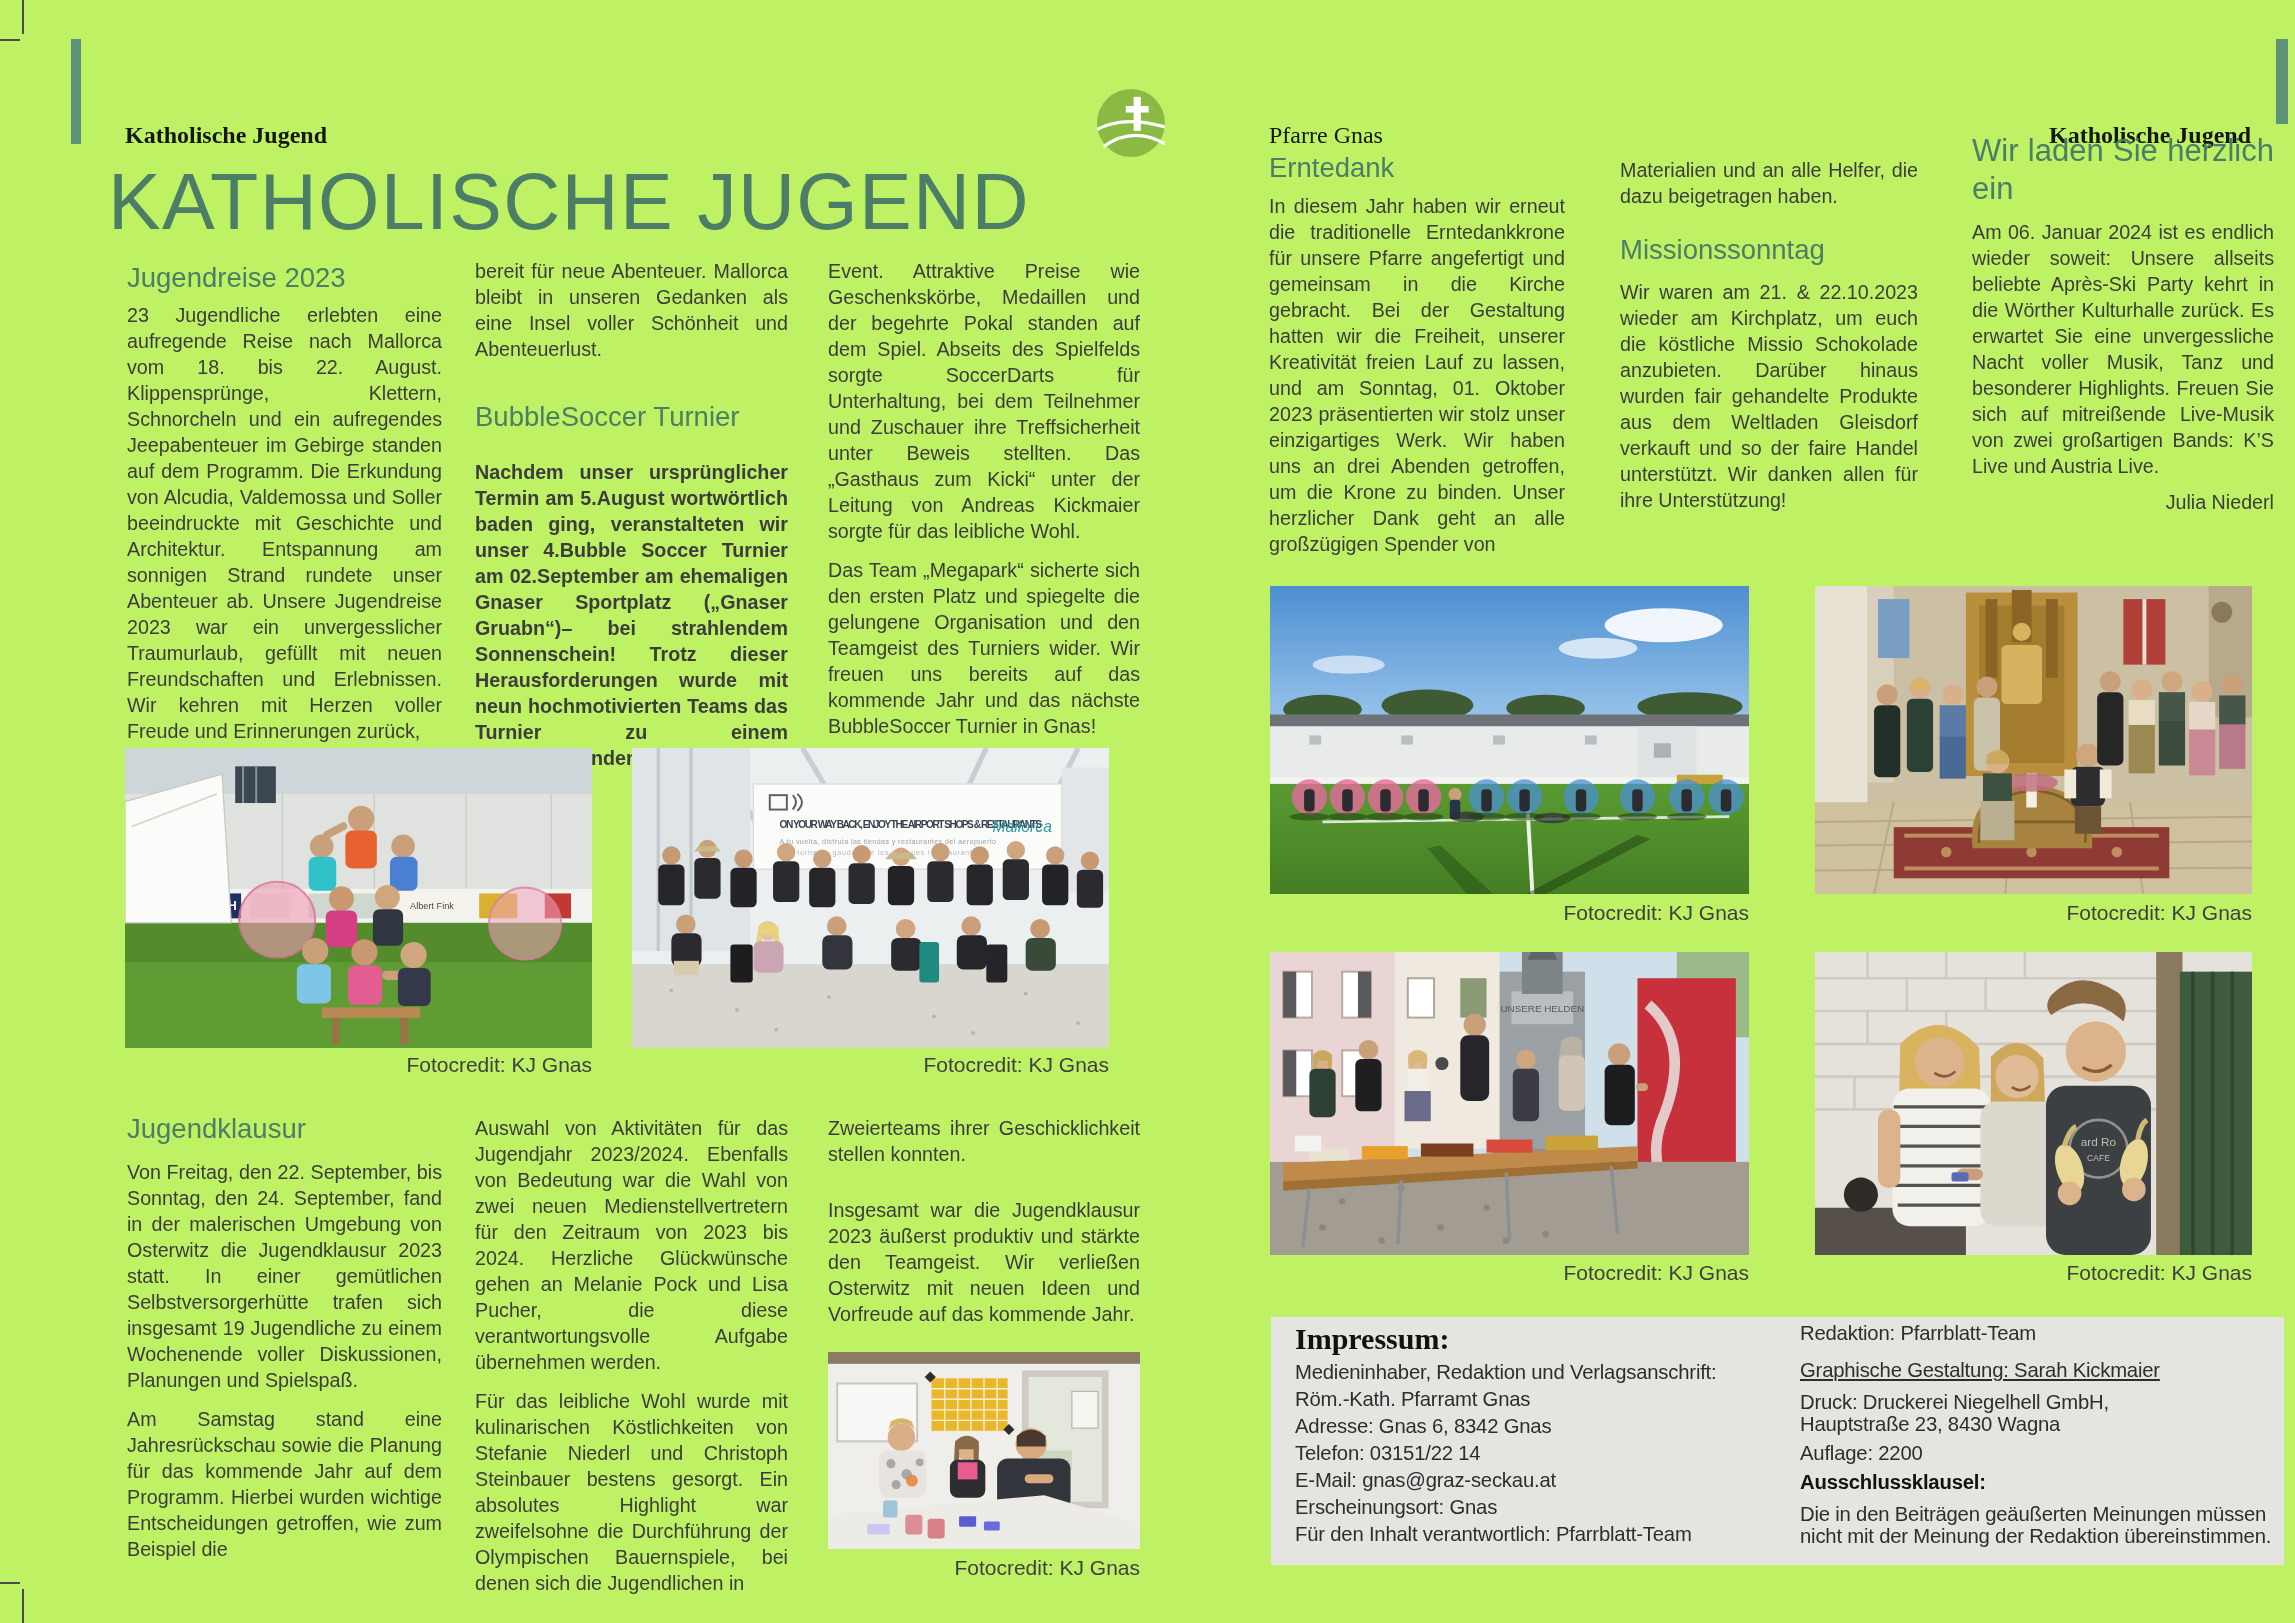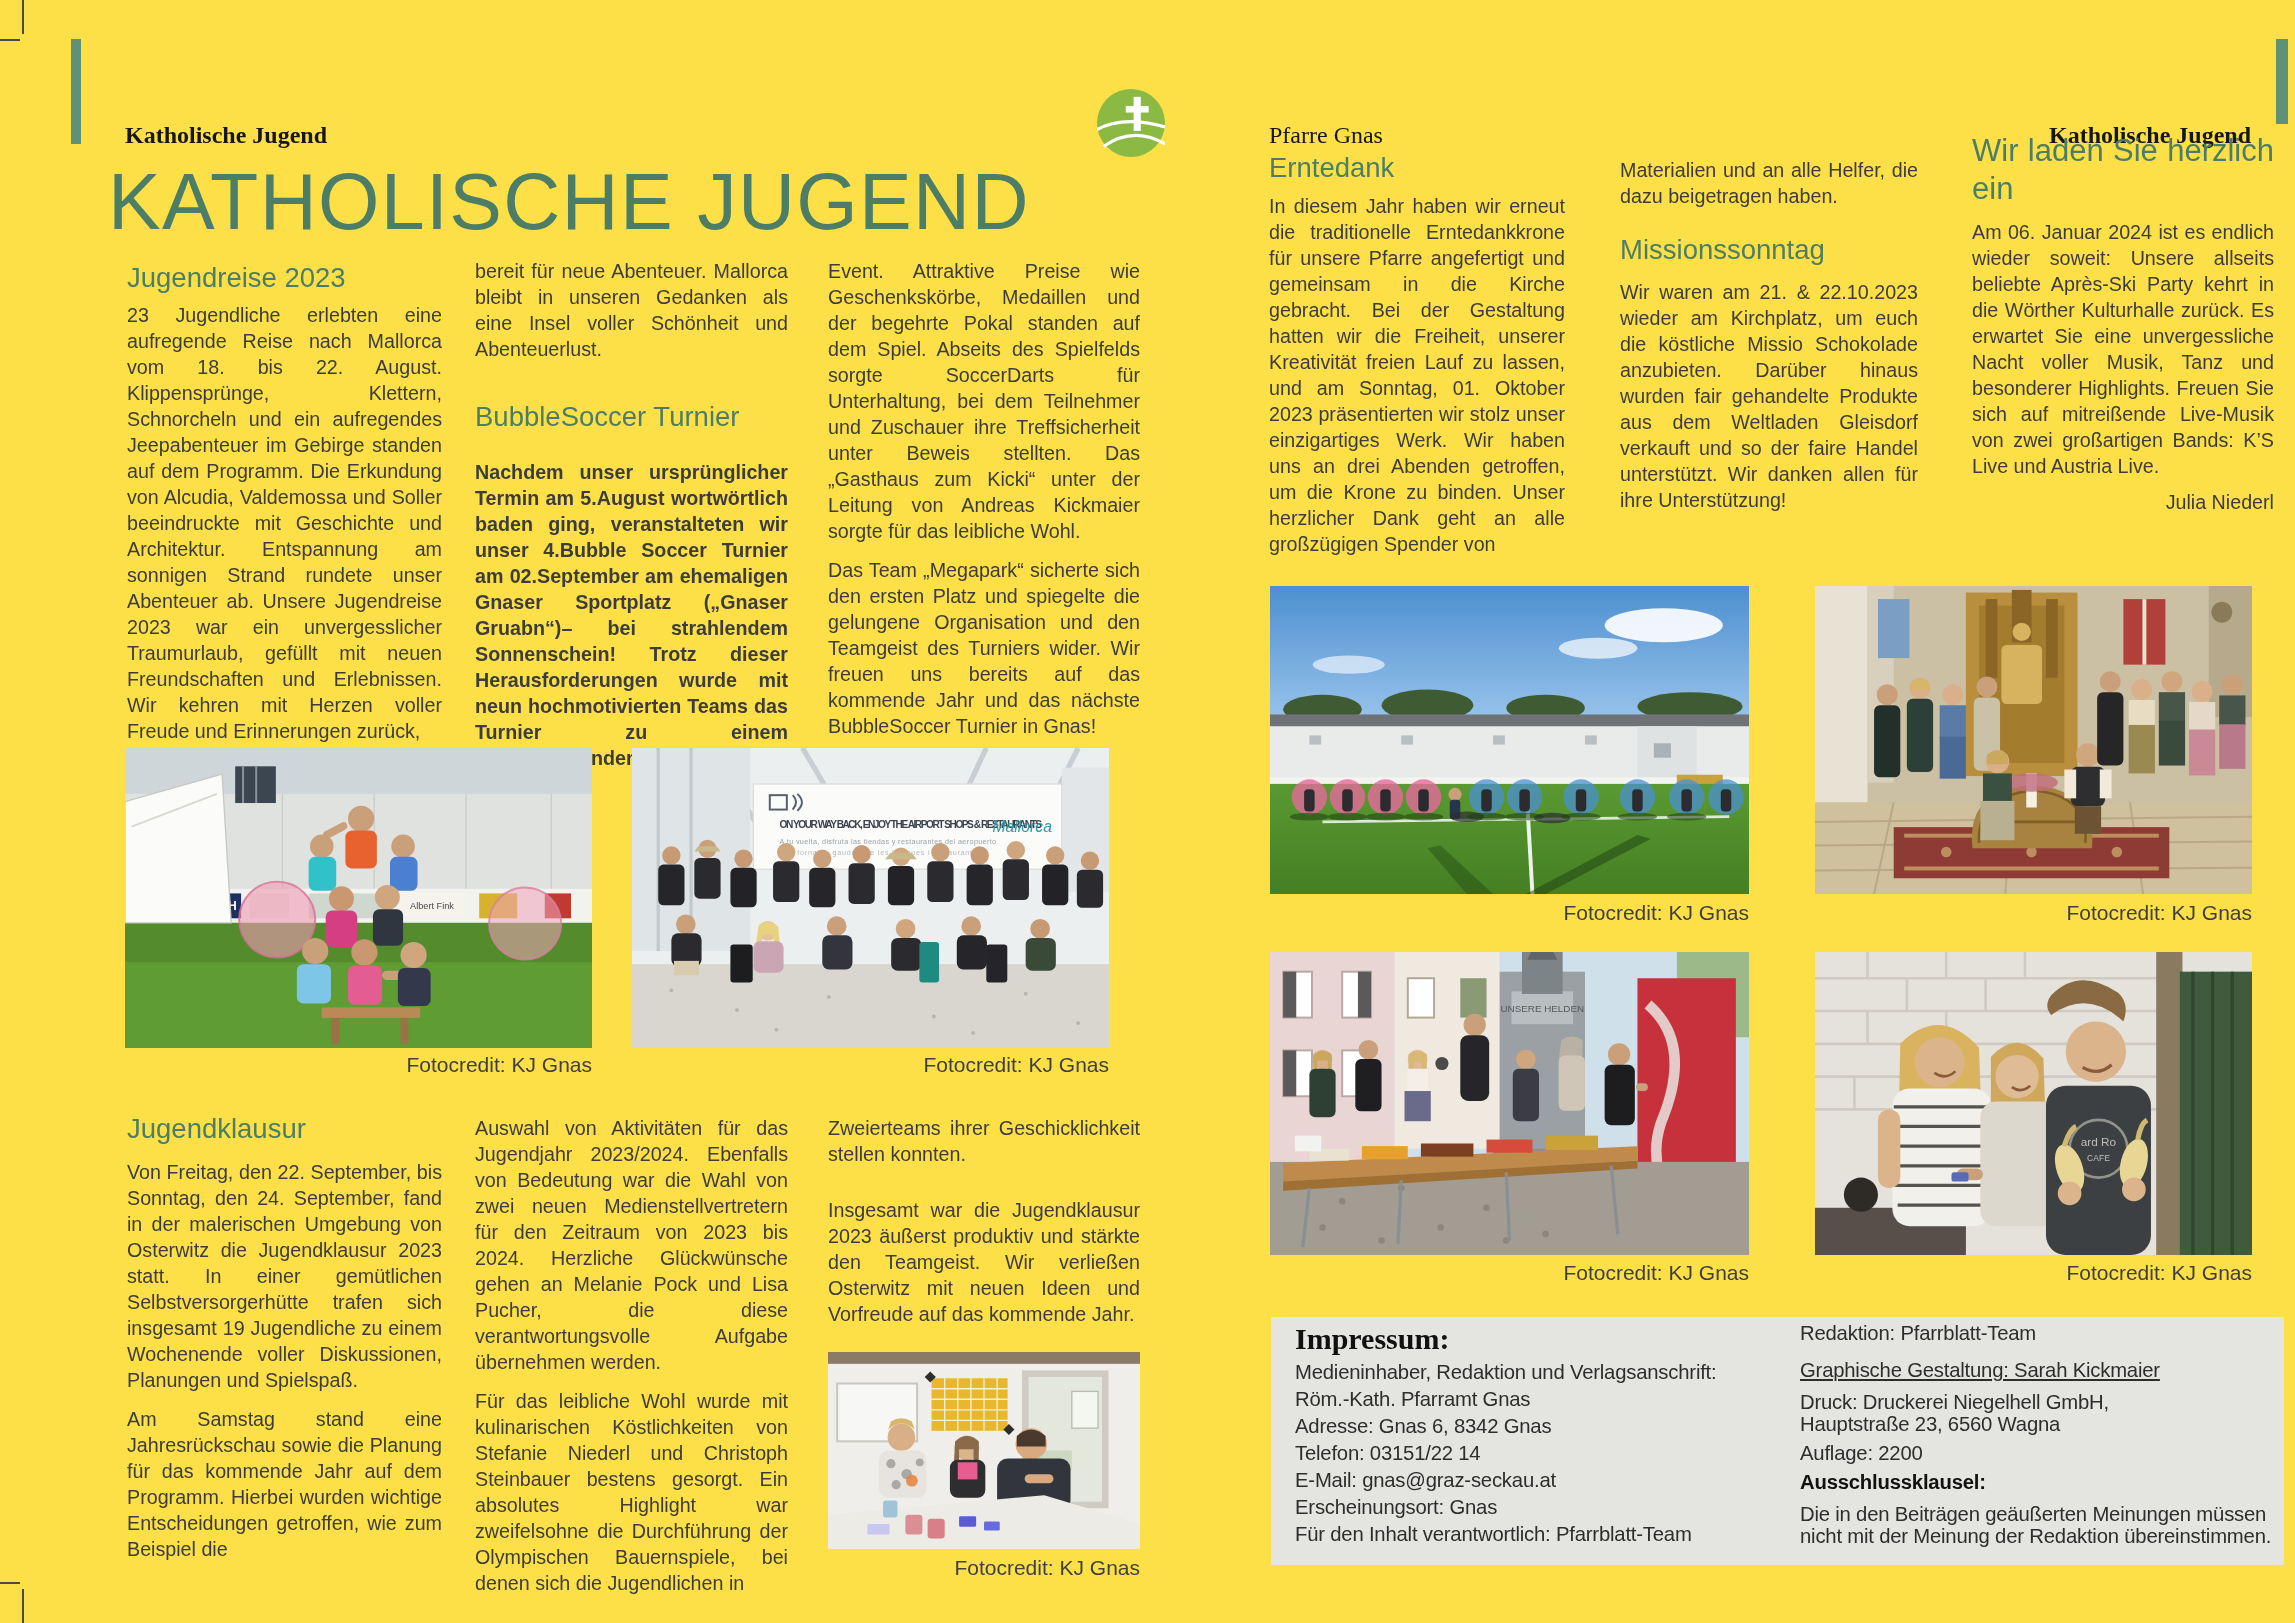--- a/index.html
+++ b/index.html
@@ -1,16 +1,16 @@
 <!DOCTYPE html>
 <html style="font-size:10.5px"><head>
 <meta charset="utf-8">
 <style>
   html,body{margin:0;padding:0;background:#ffffff;}
-  .page{position:relative;width:2295px;height:1623px;background:#fde047;overflow:hidden;
+  .page{position:relative;width:2295px;height:1623px;background:#bef264;overflow:hidden;
         font-family:"Liberation Sans",sans-serif;color:#3d3d3d;}
   .abs{position:absolute;}
   .body-text{font-size:19.7px;line-height:26px;text-align:justify;color:#3c3c3c;}
   .green-head{color:#4c7d66;font-size:27.5px;line-height:33px;font-weight:400;}
   .serif-head{font-family:"Liberation Serif",serif;color:#161616;font-size:24px;font-weight:600;}
   .big-title{color:#4c7d66;font-size:79px;letter-spacing:1.3px;white-space:nowrap;font-weight:400;}
   .fotocredit{font-size:21px;color:#3f3f3f;text-align:right;}
   .crop{background:#4a4a4a;}
   .greenbar{background:#5e9278;}
   .imp-box{background:#e4e4e1;}
@@ -677,21 +677,21 @@
     <div class="imp-line">Adresse: Gnas 6, 8342 Gnas</div>
     <div class="imp-line">Telefon: 03151/22 14</div>
     <div class="imp-line">E-Mail: gnas@graz-seckau.at</div>
     <div class="imp-line">Erscheinungsort: Gnas</div>
     <div class="imp-line">Für den Inhalt verantwortlich: Pfarrblatt-Team</div>
   </div>
   <div class="abs" style="left:1800px;top:1320px;width:472px;">
     <div class="imp-line">Redaktion: Pfarrblatt-Team</div>
     <div class="imp-line" style="margin-top:10px;text-decoration:underline;">Graphische Gestaltung: Sarah Kickmaier</div>
     <div class="imp-line imp-tight" style="margin-top:6.6px;">Druck: Druckerei Niegelhell GmbH,</div>
-    <div class="imp-line imp-tight">Hauptstraße 23, 6560 Wagna</div>
+    <div class="imp-line imp-tight">Hauptstraße 23, 8430 Wagna</div>
     <div class="imp-line" style="margin-top:5.2px;">Auflage: 2200</div>
     <div class="imp-line" style="font-weight:bold;color:#111;margin-top:2.6px;">Ausschlussklausel:</div>
     <div class="imp-line imp-tight" style="margin-top:6.6px;">Die in den Beiträgen geäußerten Meinungen müssen</div>
     <div class="imp-line imp-tight">nicht mit der Meinung der Redaktion übereinstimmen.</div>
   </div>
 
 </div>
 
 
 </body></html>

